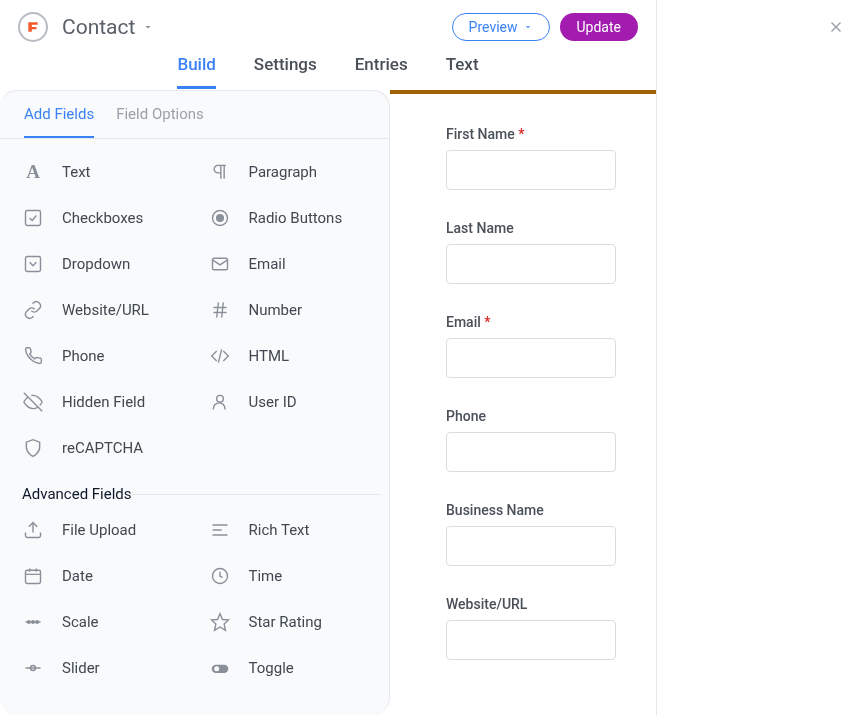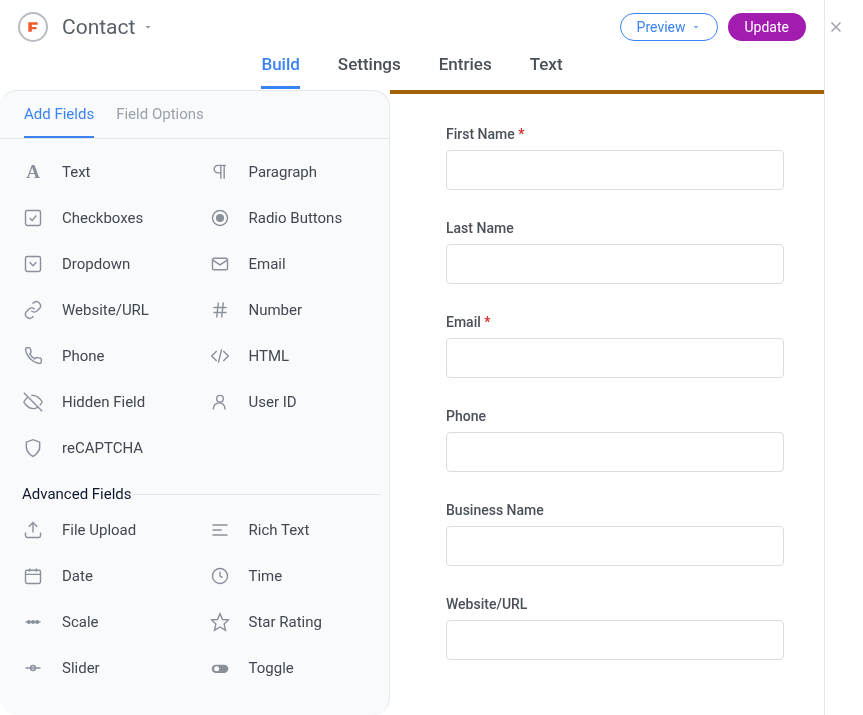--- a/index.html
+++ b/index.html
@@ -5,21 +5,21 @@
   * { box-sizing: border-box; margin: 0; padding: 0; }
   body {
     font-family: -apple-system, BlinkMacSystemFont, "Segoe UI", Roboto, sans-serif;
     background: #fff;
     color: #3a3f44;
     width: 863px;
     height: 715px;
     overflow: hidden;
     position: relative;
   }
-  .app { display: flex; height: 100%; width: 825px; }
+  .app { display: flex; height: 100%; width: 657px; }
   .main { flex: 1; display: flex; flex-direction: column; border-right: 1px solid #e5e7eb; }
   .close-x {
     position: absolute;
     top: 15px; right: 15px;
     width: 24px; height: 24px;
     color: #9ca3af;
     cursor: pointer;
     display:flex;align-items:center;justify-content:center;
   }
   .topbar {

